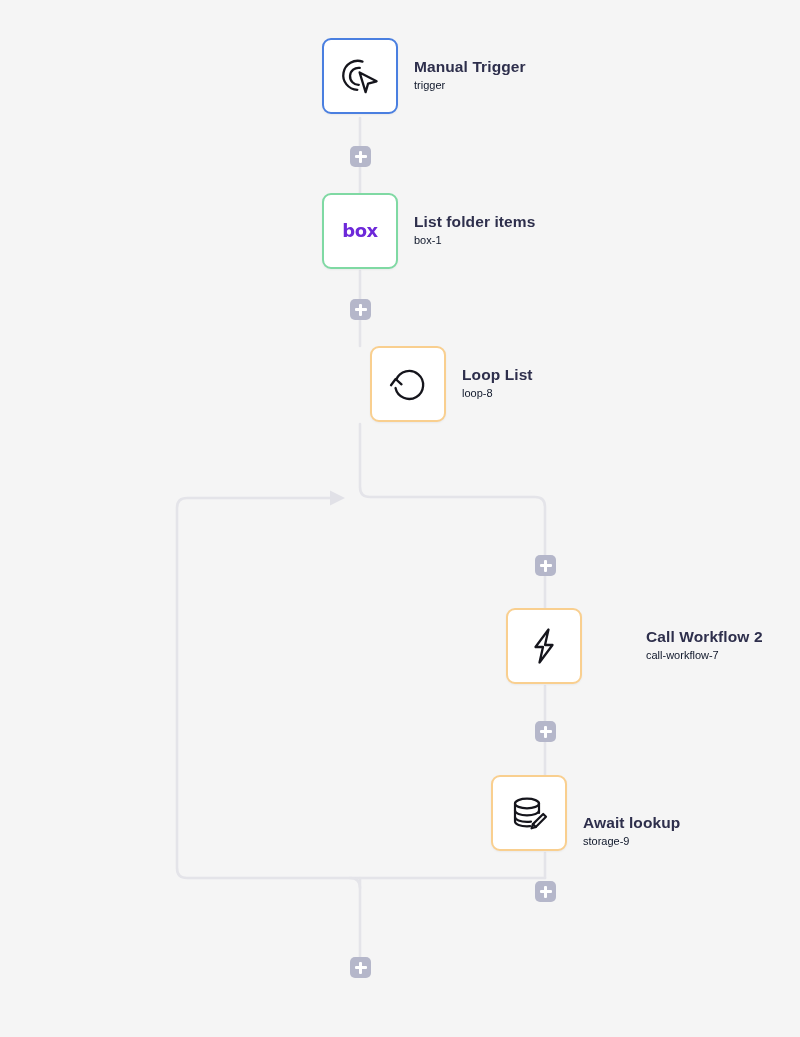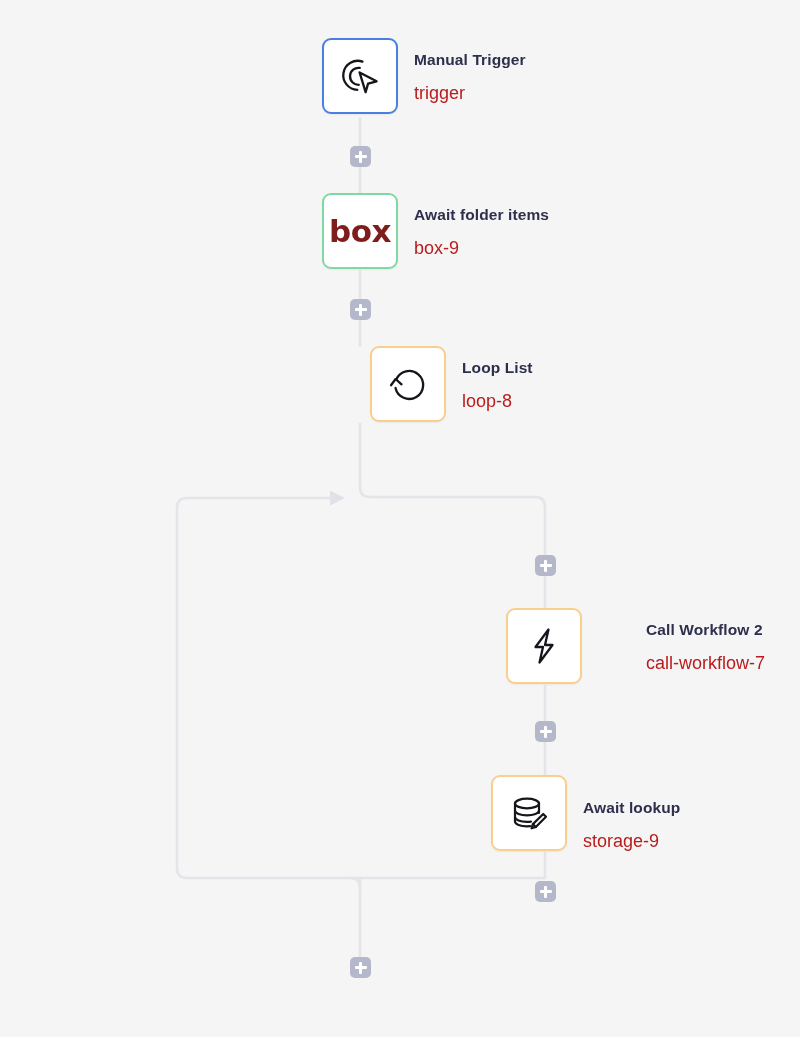--- a/index.html
+++ b/index.html
@@ -27,38 +27,38 @@
   .node-box.blue  {border:2px solid #4a7fe0;}
   .node-box.green {border:2px solid #7fd9a3;}
   .node-box.amber {border:2px solid #f9cf8f;}
 
   .node-labels{margin-left:16px;display:flex;flex-direction:column;justify-content:center;}
   .node-title{
     font-size:15.5px;font-weight:bold;color:#2e2f4c;
     line-height:19px;letter-spacing:.1px;white-space:nowrap;
   }
   .node-sub{
-    font-size:18px;color:#b91c1c;line-height:19px;
-    margin-top:15px;white-space:nowrap;
+    font-size:11px;color:#0f172a;line-height:19px;
+    margin-top:0;white-space:nowrap;
   }
 
   
   .plus-btn{
     position:absolute;width:21px;height:21px;
     background:#b5b7ca;border-radius:5px;
     display:flex;align-items:center;justify-content:center;
     cursor:pointer;
   }
   .plus-btn .bar-h{position:absolute;width:12px;height:2.6px;background:#fff;border-radius:1px;}
   .plus-btn .bar-v{position:absolute;width:2.6px;height:12px;background:#fff;border-radius:1px;}
 
   .icon-svg{display:block;}
   .box-logo{
     font-family:"DejaVu Sans",sans-serif;
-    font-size:31px;font-weight:bold;color:#7f1d1d;
+    font-size:18px;font-weight:bold;color:#6d28d9;
     letter-spacing:-0.5px;line-height:1;
   }
 </style>
 </head>
 <body>
 
 <div id="canvas">
 
   <svg id="edges" viewBox="0 0 800 1037" width="800" height="1037" aria-hidden="true">
     <g fill="none" stroke="#e4e4e9" stroke-width="2.6" stroke-linecap="round">
@@ -97,22 +97,22 @@
       <div class="node-title">Manual Trigger</div>
       <div class="node-sub">trigger</div>
     </div>
   </div>
 
   <div class="node" style="left:322px;top:193px;">
     <div class="node-box green">
       <div class="box-logo">box</div>
     </div>
     <div class="node-labels">
-      <div class="node-title">Await folder items</div>
-      <div class="node-sub">box-9</div>
+      <div class="node-title">List folder items</div>
+      <div class="node-sub">box-1</div>
     </div>
   </div>
 
   <div class="node" style="left:322px;top:346px;padding-left:48px;">
     <div class="node-box amber">
       <svg class="icon-svg" width="44" height="44" viewBox="0 0 44 44">
         <g fill="none" stroke="#15151c" stroke-width="2.3" stroke-linecap="round" stroke-linejoin="round">
           <path d="M10.2 17.6 A14 14 0 1 1 9.5 26.0"></path>
           <polyline points="15.5,22.3 9.6,17.0 5.0,23.2"></polyline>
         </g>

